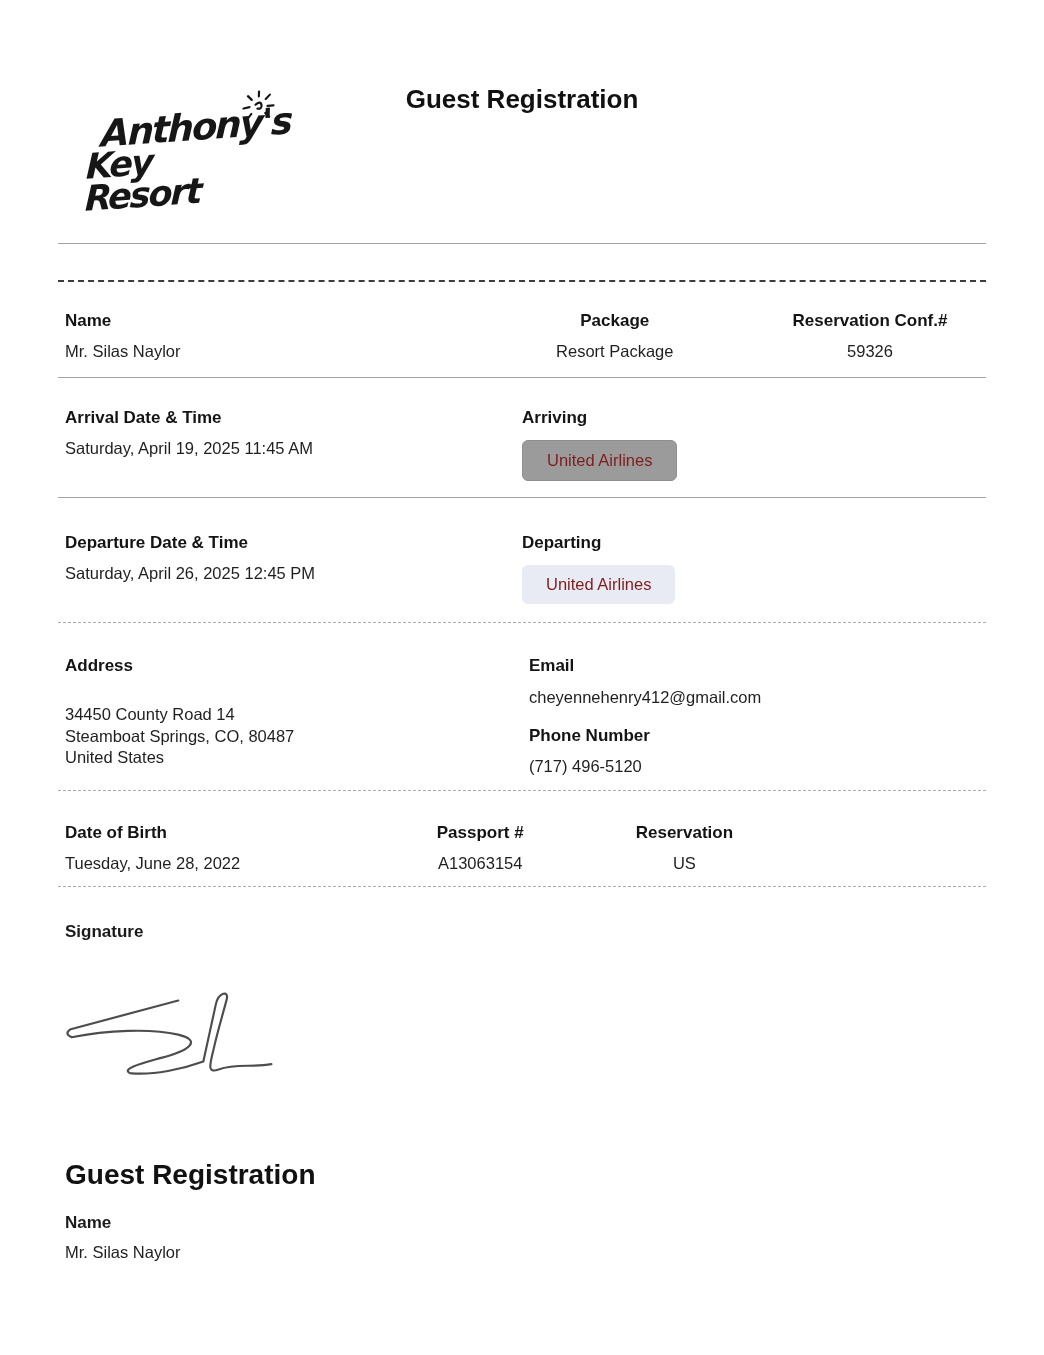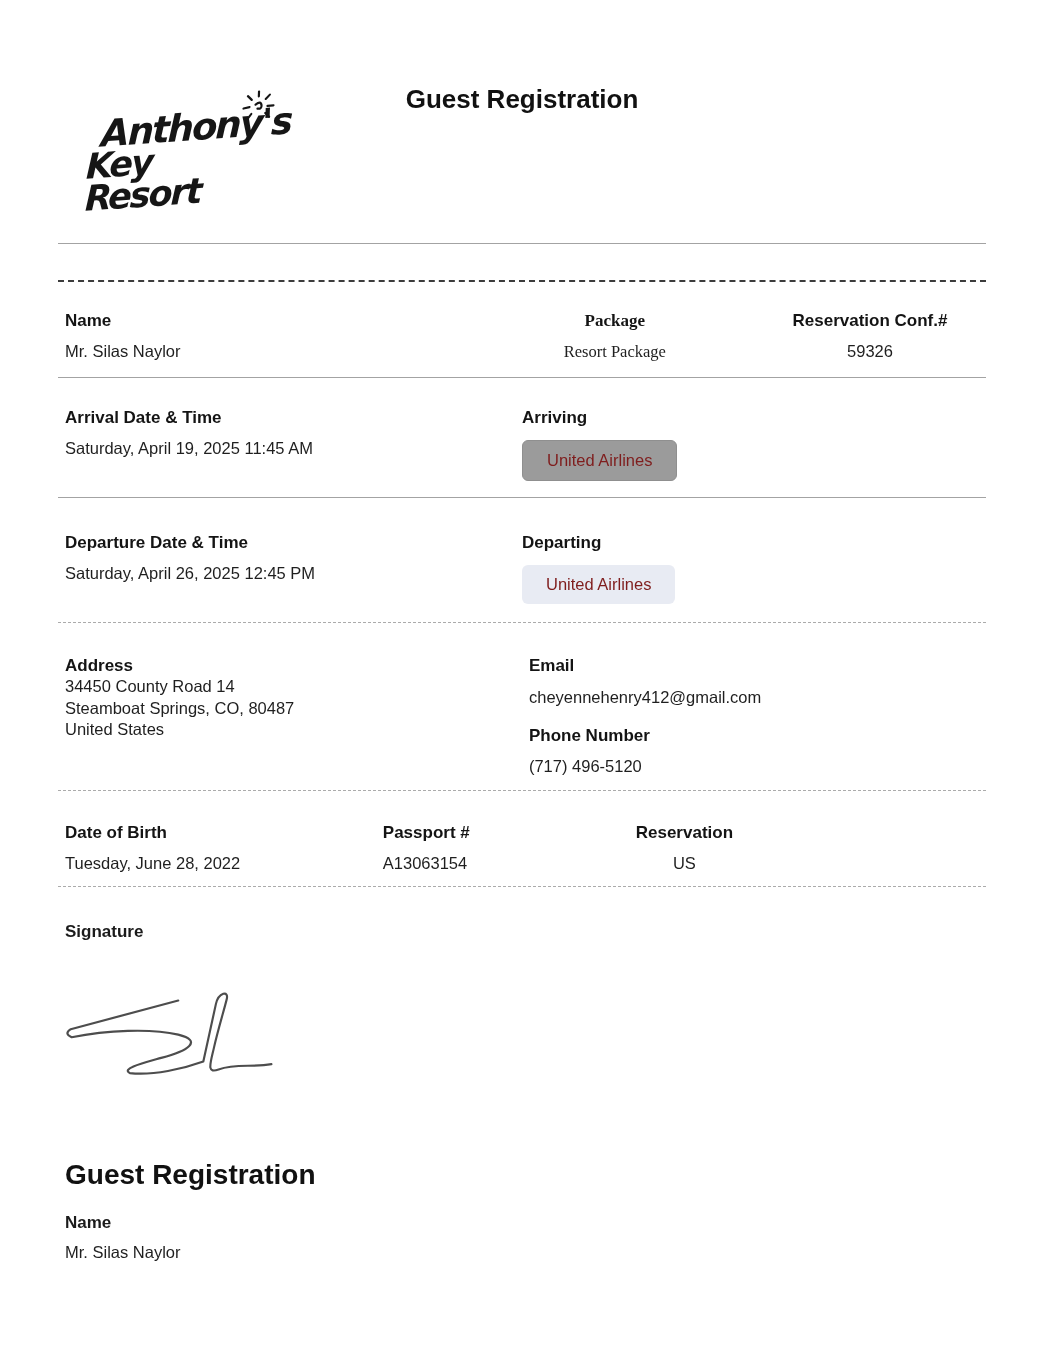--- a/index.html
+++ b/index.html
@@ -34,43 +34,43 @@
   .logo-line2 { font-size: 35px; margin-top: -2px; }
   .logo-sun { position: absolute; right: 2px; top: -16px; }
 
   
   .frow { position: absolute; left: 58px; width: 928px; display: flex; align-items: flex-start; }
   .flabel { font-weight: 700; font-size: 17px; color: #141414; }
   .fvalue { font-size: 16.5px; color: #1f1f1f; margin-top: 11px; }
 
   
   .col-name     { width: 45%; padding-left: 7px; text-align: left; }
-  .col-package  { width: 30%; text-align: center; font-family: Liberation Serif, serif; }
+  .col-package  { width: 30%; text-align: center; }
   .col-conf     { width: 25%; text-align: center; }
 
   
   .col-half-left  { width: 50%; padding-left: 7px; text-align: left; }
   .col-half-right { width: 50%; text-align: left; }
   .airline-btn {
     display: inline-block; margin-top: 12px;
     padding: 10px 24px; border-radius: 6px;
     font-size: 16.5px; color: #7f1d1d;
   }
   .airline-btn.dark { border: 1px solid #8f8f8f; }
 
   
   .col-addr { width: 50.75%; padding-left: 7px; }
   .col-mail { flex: 1; }
-  .addr-lines { margin-top: 0; font-size: 16.5px; line-height: 21.5px; color: #1f1f1f; }
+  .addr-lines { margin-top: 28px; font-size: 16.5px; line-height: 21.5px; color: #1f1f1f; }
   .phone-label { margin-top: 19px; }
 
   
   .col-dob  { width: 35%; padding-left: 7px; text-align: left; }
   .col-occ  { width: 21%; text-align: center; }
-  .col-pass { width: 21%; text-align: left; }
+  .col-pass { width: 21%; text-align: center; }
   .col-nat  { width: 23%; text-align: center; }
 
   
   .sig-label { position: absolute; left: 65px; top: 922px; font-weight: 700; font-size: 17px; }
   .sig-draw  { position: absolute; left: 60px; top: 986px; }
 
   
   .footer-title { position: absolute; left: 65px; top: 1159px; font-size: 28px; font-weight: 700; color: #111; }
   .footer-name-label { position: absolute; left: 65px; top: 1213px; font-weight: 700; font-size: 17px; }
   .footer-name-value { position: absolute; left: 65px; top: 1243px; font-size: 16.5px; color: #1f1f1f; }

